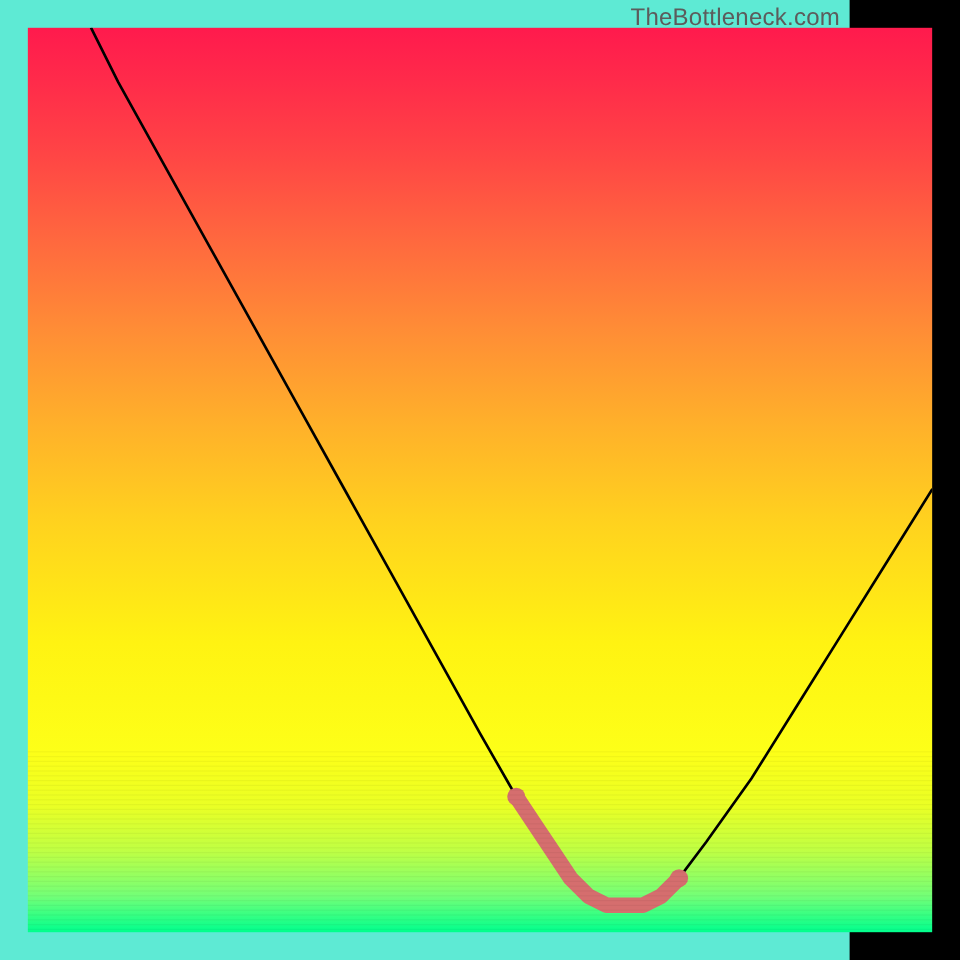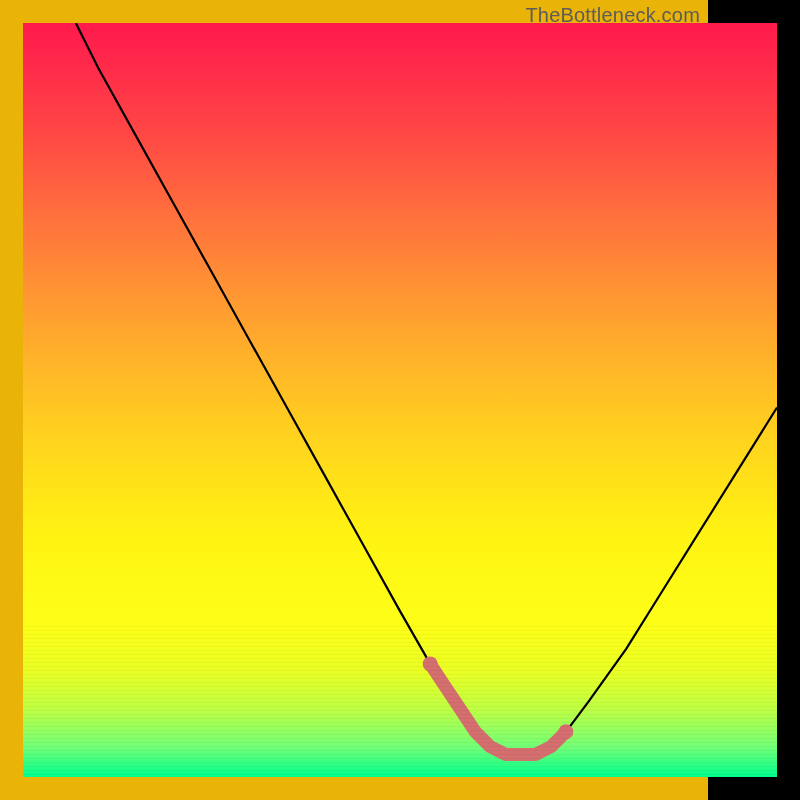--- a/index.html
+++ b/index.html
@@ -8,21 +8,21 @@
     width: 800px;
     height: 800px;
     overflow: hidden;
     background: #000;
     font-family: Arial, Helvetica, sans-serif;
   }
   .stage {
     position: relative;
     width: 708px;
     height: 800px;
-    background: #eab308;
+    background: #5eead4;
   }
   .plot-area {
     position: absolute;
     left: 23px;
     top: 23px;
     width: 754px;
     height: 754px;
     overflow: hidden;
   }
   .gradient-bg {

